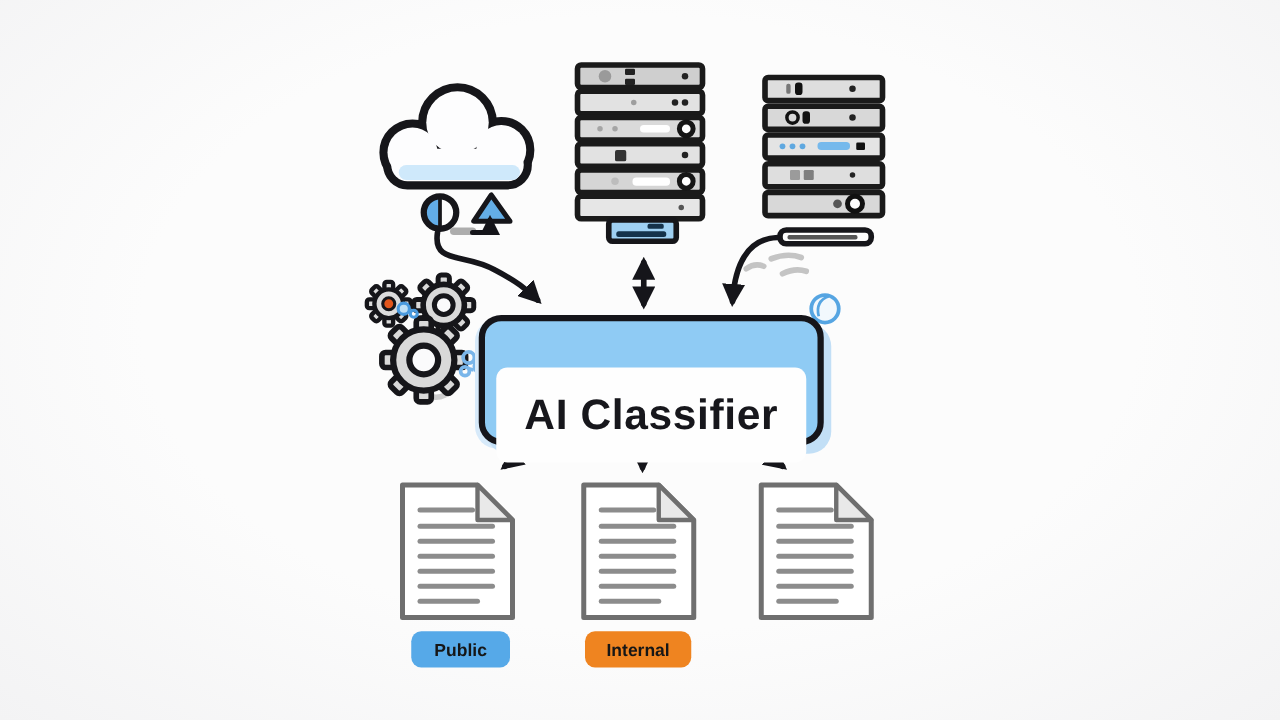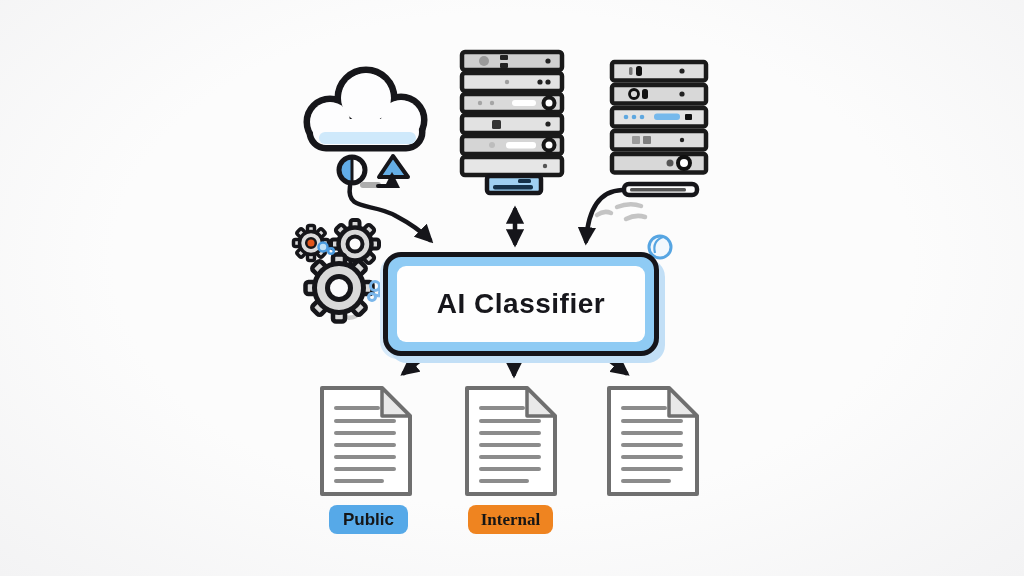--- a/index.html
+++ b/index.html
@@ -11,29 +11,29 @@
   .art{position:absolute;left:0;top:0;}
   .classifier{
     position:absolute;left:383px;top:252px;width:248px;height:76px;
     border:5px solid #15151a;border-radius:18px;padding:9px;
     box-shadow:6px 7px 0 0 #c2dff6, -3px 3px 0 0 #d7eafa;
     box-sizing:content-box;
   }
   .classifier-inner{
     width:100%;height:100%;background:#fefefe;border-radius:9px;
     display:flex;align-items:center;justify-content:center;
-    font-size:28px;font-weight:bold;color:#17171c;letter-spacing:.5px;
+    font-size:34px;font-weight:bold;color:#17171c;letter-spacing:.5px;margin-top:28px;
   }
   .badge{
     position:absolute;top:505px;height:29px;border-radius:8px;
     display:flex;align-items:center;justify-content:center;
-    font-size:17px;font-weight:bold;color:#161616;
+    font-size:14px;font-weight:bold;color:#161616;
   }
   .badge-public{left:329px;width:79px;}
-  .badge-internal{left:468px;width:85px;font-family:Liberation Serif, serif;}
+  .badge-internal{left:468px;width:85px;}
   .badge-confidential{left:600px;width:107px;}
 </style>
 </head>
 <body>
 
 <div class="canvas">
 
   <svg class="art" width="1024" height="576" viewBox="0 0 1024 576">
     <defs>
       <marker id="ah" viewBox="0 0 10 10" refX="7.5" refY="5" markerWidth="4.1" markerHeight="4.1" orient="auto-start-reverse">

